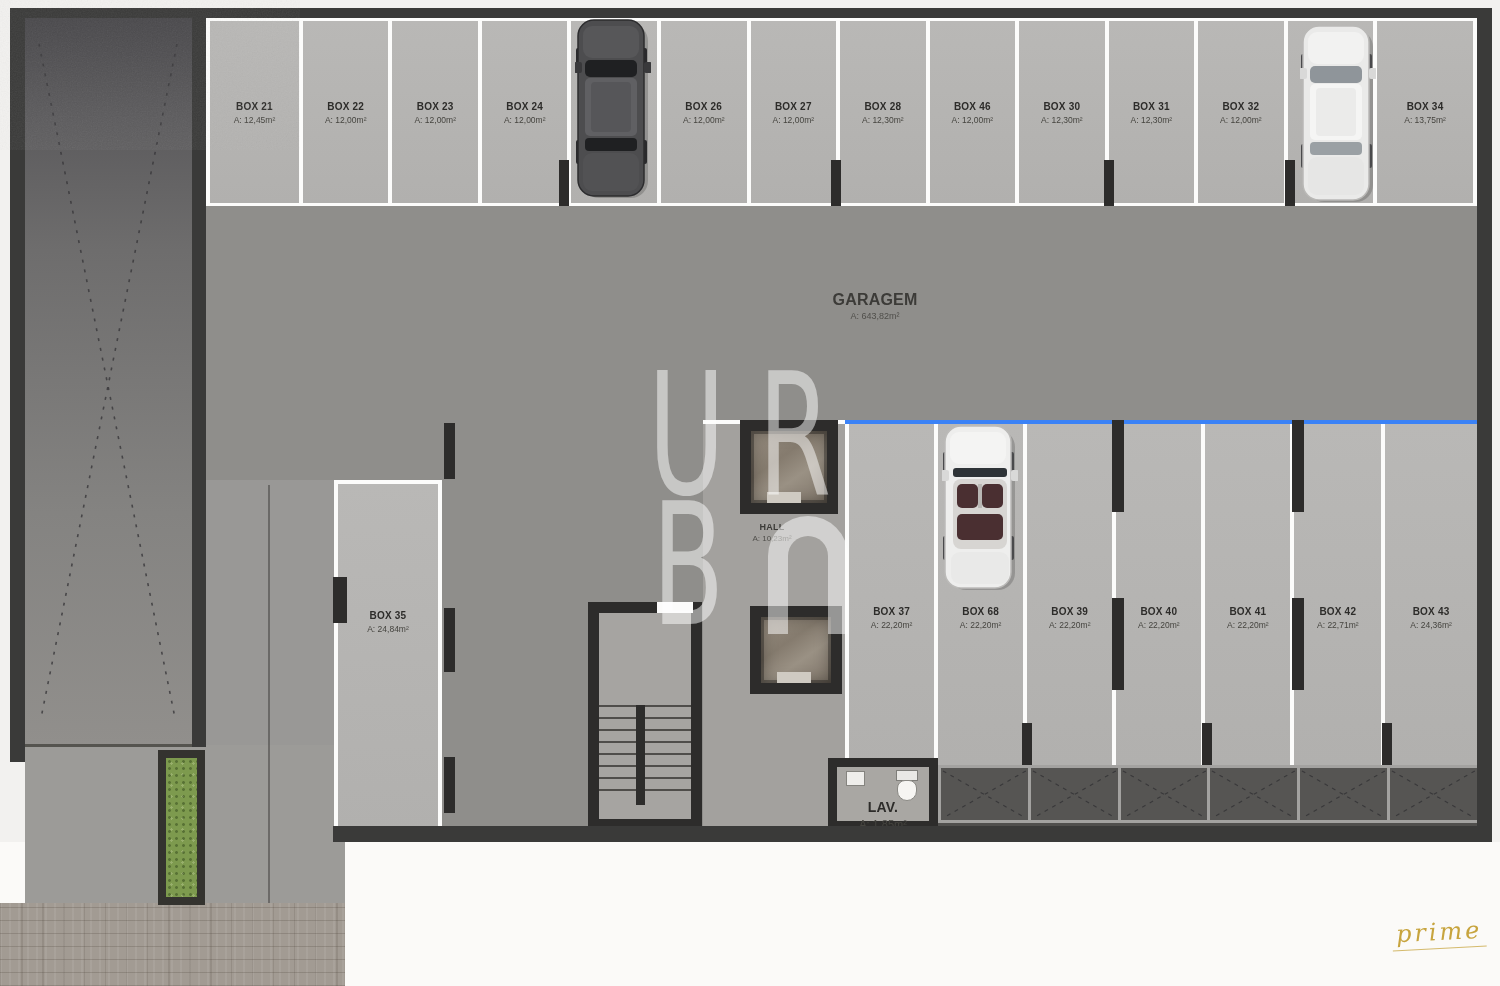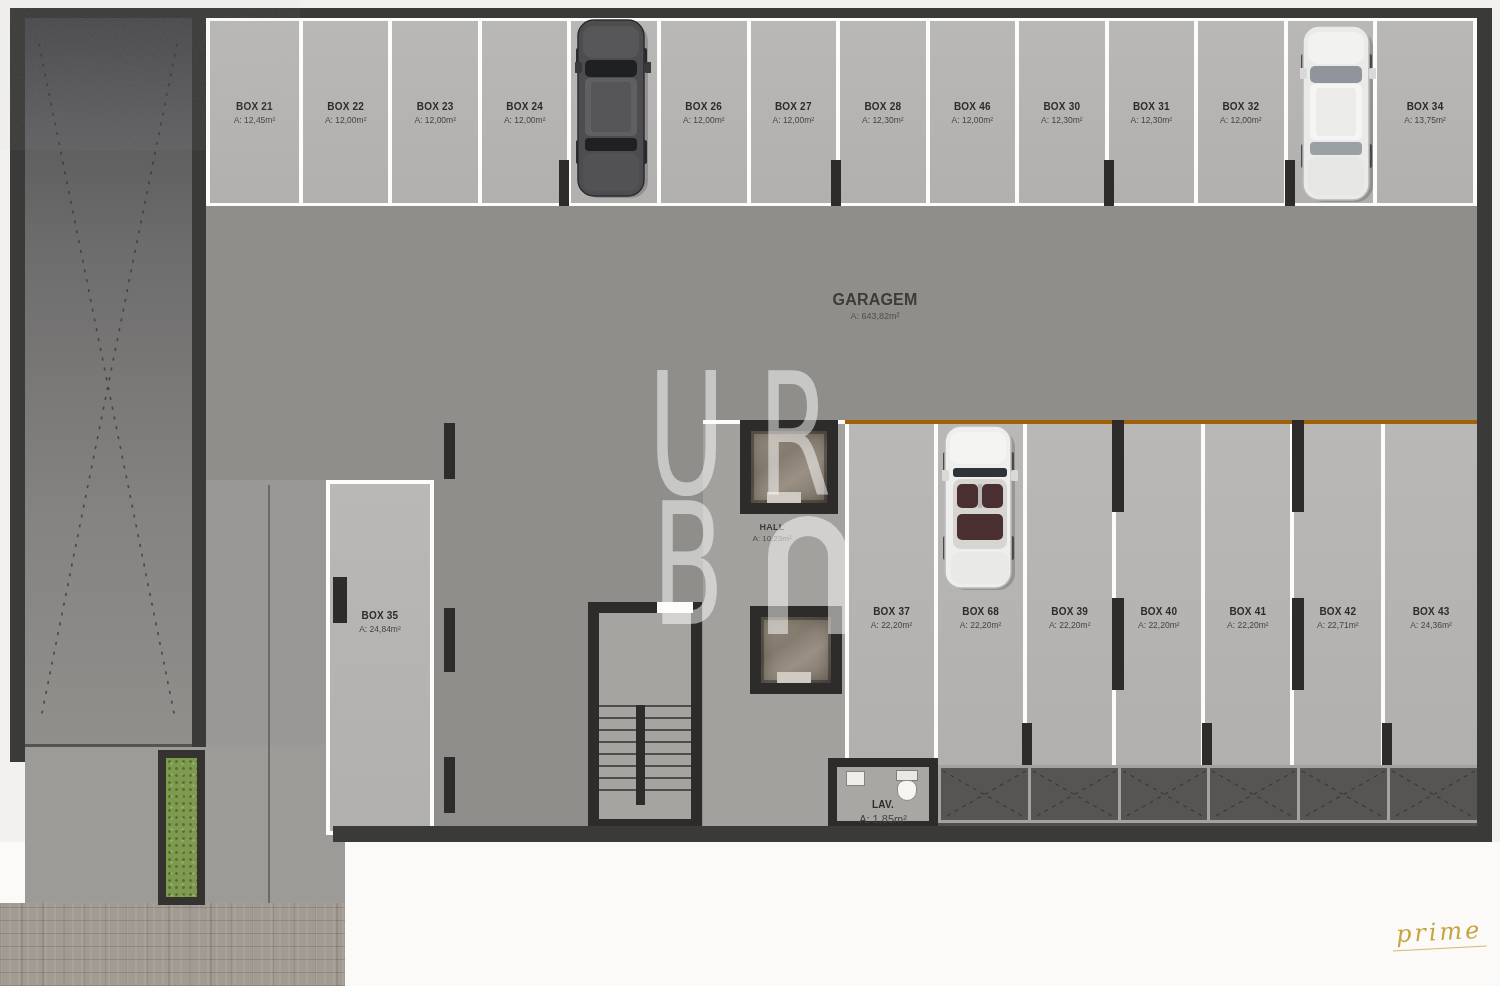--- a/index.html
+++ b/index.html
@@ -22,25 +22,25 @@
   #pavement{left:0;top:903px;width:345px;height:83px;background:#a29b93;
     background-image:
       repeating-linear-gradient(0deg,rgba(70,60,50,.22) 0 1.5px,transparent 1.5px 13px),
       repeating-linear-gradient(90deg,rgba(70,60,50,.15) 0 1.5px,transparent 1.5px 21px),
       repeating-linear-gradient(90deg,rgba(255,255,255,.07) 0 2px,transparent 2px 9px);}
   #bottom-white{left:0;top:842px;width:1500px;height:144px;background:#fbfaf8;}
 
   
   .row{display:flex;box-sizing:border-box;}
   #row-top{left:206px;top:18px;width:1271px;height:188px;border-top:3px solid #fcfcfb;border-bottom:3px solid #fcfcfb;}
-  #row-bot{left:845px;top:420px;width:636px;height:345px;border-top:4px solid #a16207;}
+  #row-bot{left:845px;top:420px;width:636px;height:345px;border-top:4px solid #3b82f6;}
   .pbox{flex:1;background:linear-gradient(180deg,#b9b8b6,#b1b0ae);border-right:4px solid #fcfcfb;box-sizing:border-box;}
   .pbox:first-child{border-left:4px solid #fcfcfb;}
   .midbox{background:linear-gradient(180deg,#b9b8b6,#b1b0ae);border:4px solid #fcfcfb;box-sizing:border-box;}
-  #box35{left:326px;top:480px;width:108px;height:355px;}
+  #box35{left:334px;top:480px;width:108px;height:355px;}
   #box36{left:453px;top:423px;width:250px;height:402px;}
   #hall-floor{left:703px;top:420px;width:142px;height:406px;background:#a3a19e;border-top:4px solid #fcfcfb;box-sizing:border-box;}
 
   
   .lbl{position:relative;z-index:6;text-align:center;}
   .bn{font-weight:bold;font-size:10px;line-height:1.25;letter-spacing:.2px;color:#2d2c2a;}
   .ba{font-size:8.5px;line-height:1.2;color:#45443f;margin-top:1px;}
   #row-top .lbl{padding-top:80px;}
   #row-bot .lbl{padding-top:182px;}
   #box35 .lbl{padding-top:126px;}
@@ -55,21 +55,21 @@
          box-shadow:inset 0 0 0 3px rgba(0,0,0,.30), inset 0 0 16px rgba(0,0,0,.35);}
   #elev-up{left:740px;top:420px;width:98px;height:94px;}
   #elev-low{left:750px;top:606px;width:92px;height:88px;}
   .door-gap{position:absolute;left:16px;bottom:0;width:34px;height:11px;background:#cfcac2;}
   #stair{left:588px;top:602px;width:114px;height:228px;border:11px solid #2d2c2b;box-sizing:border-box;background:#a6a4a1;}
   .treads{position:absolute;left:0;top:92px;width:92px;height:96px;
           background:repeating-linear-gradient(to bottom,#4f4d4a 0 2px,transparent 2px 12px);}
   .stair-rail{position:absolute;left:37px;top:92px;width:9px;height:100px;background:#2d2c2b;}
   .stair-door{position:absolute;left:58px;top:-11px;width:36px;height:11px;background:#fbfbfa;}
   #lav{left:828px;top:758px;width:110px;height:72px;border:9px solid #2d2c2b;box-sizing:border-box;background:#a9a7a3;}
-  #lav .bn{font-size:10px;}
+  #lav .bn{font-size:14px;}
   #lav .ba{font-size:11px;}
   #lav .lbl{padding-top:32px;}
   .toilet{position:absolute;left:58px;top:3px;width:22px;height:30px;}
   .toilet .tank{position:absolute;left:1px;top:0;width:20px;height:9px;background:#e9e8e5;border:1px solid #7e7d79;}
   .toilet .bowl{position:absolute;left:2px;top:10px;width:18px;height:19px;background:#f6f5f2;border:1px solid #8a8984;border-radius:8px 8px 10px 10px;}
   .sink{position:absolute;left:9px;top:4px;width:17px;height:13px;background:#efeeeb;border:1px solid #85847f;}
 
   
   #strip{left:845px;top:765px;width:632px;height:61px;background:#504f4d;border-top:3px solid #a3a2a0;box-sizing:border-box;}
   #cells{position:absolute;left:93px;top:0;width:539px;height:55px;display:flex;border-bottom:3px solid #a3a2a0;box-sizing:border-box;}

